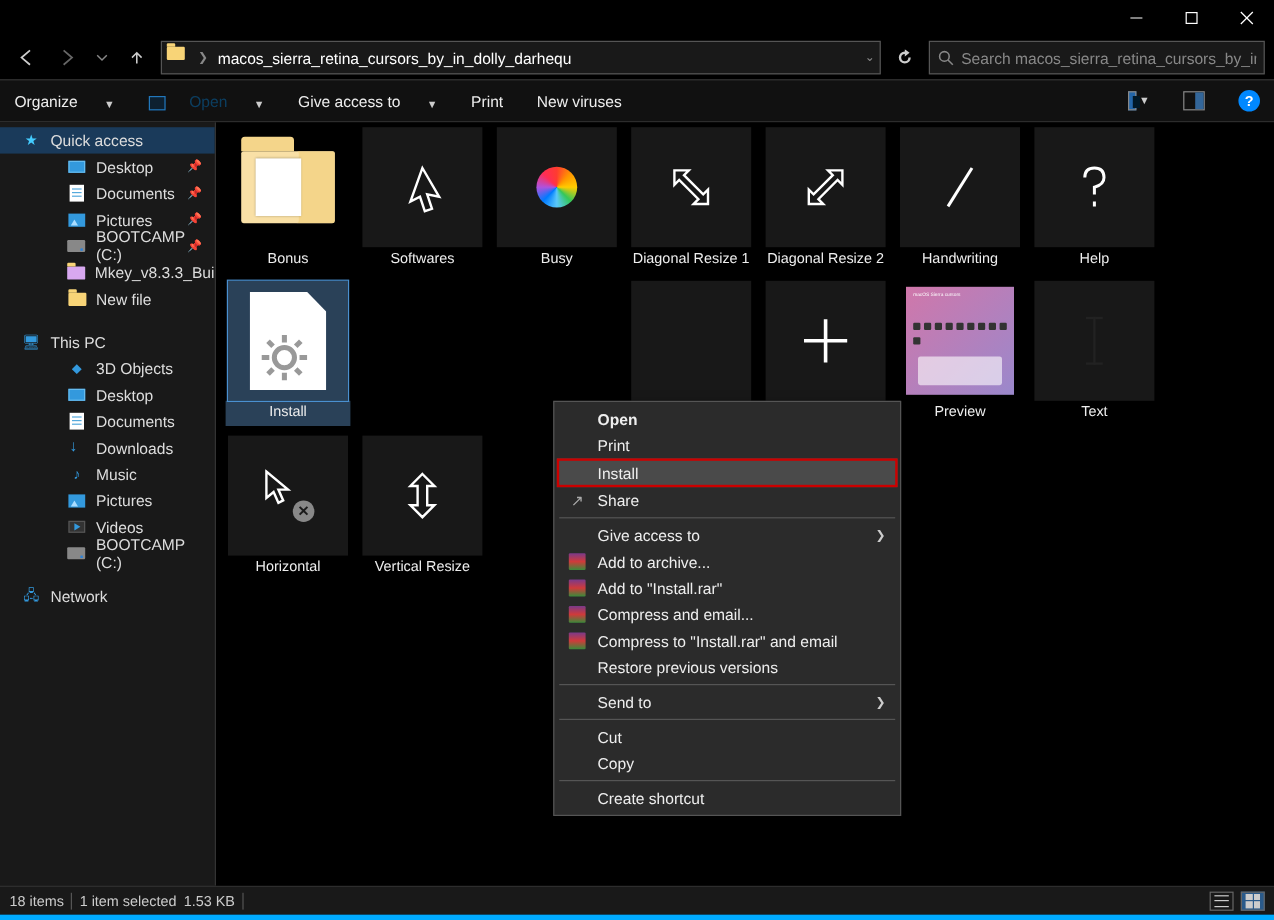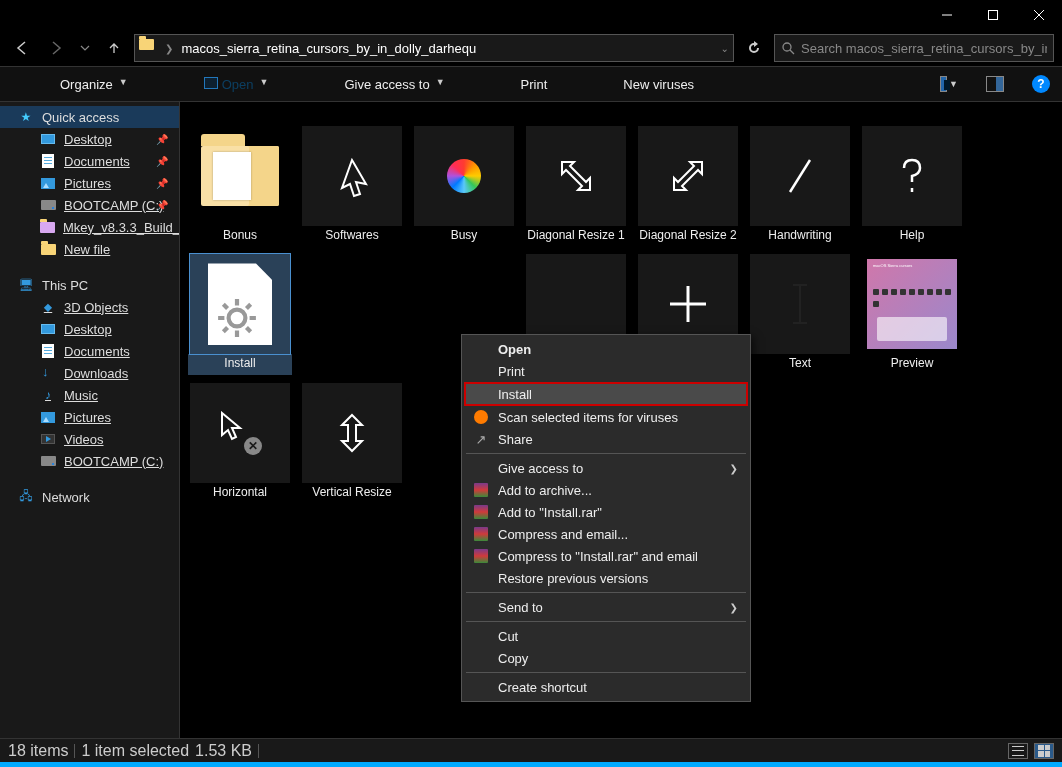--- a/index.html
+++ b/index.html
@@ -45,21 +45,21 @@
     flex:1; background: transparent; border: none; outline: none; color:#fff; font-size:13px;
   }
   .searchbox input::placeholder { color:#888; }
 
   
   .toolbar {
     height: 36px; border-top: 1px solid #333; border-bottom: 1px solid #333;
     display:flex; align-items:center; padding: 0 12px; gap: 28px; font-size:13px;
     background: #111;
   }
-  .toolbar .tb-item { display:flex; align-items:flex-start; gap:4px; color:#eee;margin-left:48px; }
+  .toolbar .tb-item { display:flex; align-items:flex-end; gap:20px; color:#eee; }
   .toolbar .tb-item.disabled { color: #0099ff55; }
   .toolbar .spacer { flex:1; }
   .toolbar .tb-icon { width:18px; height:18px; display:flex; align-items:center; justify-content:center; }
   .help-circle {
     width:18px; height:18px; border-radius:50%; background:#0088ff; color:#fff;
     display:flex; align-items:center; justify-content:center; font-size:12px; font-weight:bold;
   }
   .view-pill { width:22px; height:16px; background:#2266aa; border:1px solid #888; position:relative; }
   .view-pill::after { content:""; position:absolute; left:3px; top:3px; width:6px; height:10px; background:#001828; }
   .prev-pane-ic { width:20px; height:16px; border:1px solid #888; position:relative; }
@@ -70,21 +70,21 @@
 
   
   .sidebar {
     width: 180px; background:#191919; border-right:1px solid #333;
     font-size:13px; overflow:hidden; padding-top:4px;
   }
   .side-item {
     height:22px; display:flex; align-items:center; gap:8px; padding-left:18px; color:#ddd;
     position:relative;
   }
-  .side-item.indent { padding-left: 40px; text-decoration: underline; }
+  .side-item.indent { padding-left: 56px; }
   .side-item.selected { background:#1a3a5a; }
   .side-item .ic { width:16px; height:16px; display:flex; align-items:center; justify-content:center; font-size:12px;}
   .side-item .pin { position:absolute; right:10px; color:#888; font-size:10px; }
   .side-gap { height: 14px; }
   .ic-star { color:#44ccff; }
   .ic-monitor { width:14px; height:10px; background:#3399dd; border:1px solid #66bbee; }
   .ic-doc { width:12px; height:14px; background:#fff; position:relative; }
   .ic-doc::before { content:""; position:absolute; left:2px; top:3px; right:2px; height:1px; background:#55aadd; box-shadow: 0 3px #55aadd, 0 6px #55aadd; }
   .ic-pic { width:14px; height:11px; background:#3399dd; position:relative; }
   .ic-pic::after { content:""; position:absolute; left:2px; bottom:1px; width:0; height:0; border-left:3px solid transparent; border-right:3px solid transparent; border-bottom:5px solid #aaddff; }
@@ -96,21 +96,21 @@
   .ic-3d { color:#3399dd; }
   .ic-down { width:12px; height:12px; position:relative; }
   .ic-down::before { content:"↓"; color:#3399dd; font-weight:bold; font-size:13px; position:absolute; left:0; top:-3px; }
   .ic-music { color:#3399dd; font-size:13px; }
   .ic-video { width:14px; height:10px; background:#333; border:1px solid #555; position:relative; }
   .ic-video::after { content:""; position:absolute; left:4px; top:1px; width:0; height:0; border-top:3px solid transparent; border-bottom:3px solid transparent; border-left:5px solid #3399dd;}
   .ic-net { color:#3399dd; }
 
   
   .content {
-    flex:1; background:#000; padding: 24px 8px; overflow:auto; position:relative;
+    flex:1; background:#000; padding: 4px 8px; overflow:auto; position:relative;
   }
   .grid { display:flex; flex-wrap:wrap; gap: 8px 8px; align-content:flex-start; }
   .item {
     width: 104px; display:flex; flex-direction:column; align-items:center;
     font-size:12px; color:#eee; text-align:center;
   }
   .thumb {
     width: 100px; height: 100px; background:#181818;
     display:flex; align-items:center; justify-content:center;
     position:relative;
@@ -196,21 +196,21 @@
   .ctx .row .arrow { position:absolute; right:10px; color:#ccc; font-size:10px;}
   .ctx .sep { height:1px; background:#555; margin: 3px 2px; }
   .mic-avast { width:14px;height:14px;background:#ff7b00;border-radius:50%;}
   .mic-share { color:#aaa; font-size:13px; }
   .mic-top { width:14px;height:14px;background:#ffd24d;border-radius:2px;}
   .mic-rar { width:14px;height:14px;background:linear-gradient(#7a3a8a,#d03a3a,#3a8a3a);border-radius:1px;}
 
   
   .status {
     height:24px; background:#191919; border-top:1px solid #333;
-    display:flex; align-items:center; font-size:16px; color:#ccc; padding:0 8px; gap:6px;
+    display:flex; align-items:center; font-size:12px; color:#ccc; padding:0 8px; gap:6px;
   }
   .status .sep-v { width:1px; height:14px; background:#555; }
   .status .flex { flex:1; }
   .status .view-ic {
     width:20px; height:16px; border:1px solid #666; display:flex; align-items:center; justify-content:center;
   }
   .status .view-ic.active { background:#2a5a8a; }
   .status .view-ic .bars { width:12px; height:10px; display:flex; flex-direction:column; justify-content:space-between;}
   .status .view-ic .bars span { height:1px; background:#ccc; }
   .status .view-ic .grid4 { width:12px; height:12px; display:grid; grid-template-columns:1fr 1fr; grid-template-rows:1fr 1fr; gap:1px;}
@@ -528,48 +528,48 @@
           <div class="thumb">
             <svg class="cursor-svg" viewBox="0 0 48 48">
                 <line x1="24" y1="6" x2="24" y2="42" stroke="#fff" stroke-width="3"></line>
                 <line x1="6" y1="24" x2="42" y2="24" stroke="#fff" stroke-width="3"></line>
               </svg>
           </div>
           <div class="label-wrap"><span>Precision</span></div>
         </div>
 
         <div class="item">
-          <div class="thumb">
-            <div class="text-beam">
-                <div class="stem"></div>
-              </div>
-          </div>
-          <div class="label-wrap"><span>Text</span></div>
-        </div>
-
-        <div class="item">
           <div class="thumb" style="background:transparent">
             <div class="preview-img">
               <div class="ttl">macOS Sierra cursors</div>
               <div class="band">
                   <span></span>
                   <span></span>
                   <span></span>
                   <span></span>
                   <span></span>
                   <span></span>
                   <span></span>
                   <span></span>
                   <span></span>
                   <span></span>
                 </div>
               <div class="card"></div>
             </div>
           </div>
           <div class="label-wrap"><span>Preview</span></div>
+        </div>
+
+        <div class="item">
+          <div class="thumb">
+            <div class="text-beam">
+                <div class="stem"></div>
+              </div>
+          </div>
+          <div class="label-wrap"><span>Text</span></div>
         </div>
 
         <div class="item">
           <div class="thumb">
             <div class="unavail">
               <svg class="ptr" width="26" height="30" viewBox="0 0 26 30">
                   <path d="M2 2 L2 24 L8 19 L12 28 L16 26 L12 17 L20 17 Z" fill="none" stroke="#fff" stroke-width="2"></path>
                 </svg>
               <div class="xcirc">✕</div>
             </div>
@@ -590,26 +590,20 @@
 
       <div class="ctx">
         <div class="row">
             <span style="font-weight:600">Open</span>
           </div>
         <div class="row">
             <span>Print</span>
           </div>
         <div class="row highlight">
             <span>Install</span>
-          </div>
-        <div class="row">
-            <span class="mic">
-              <span class="mic-avast"></span>
-            </span>
-            <span>Scan selected items for viruses</span>
           </div>
         <div class="row">
             <span class="mic mic-share">↗</span>
             <span>Share</span>
           </div>
         <div class="sep"></div>
         <div class="row">
             <span>Give access to</span>
             <span class="arrow">❯</span>
           </div>

